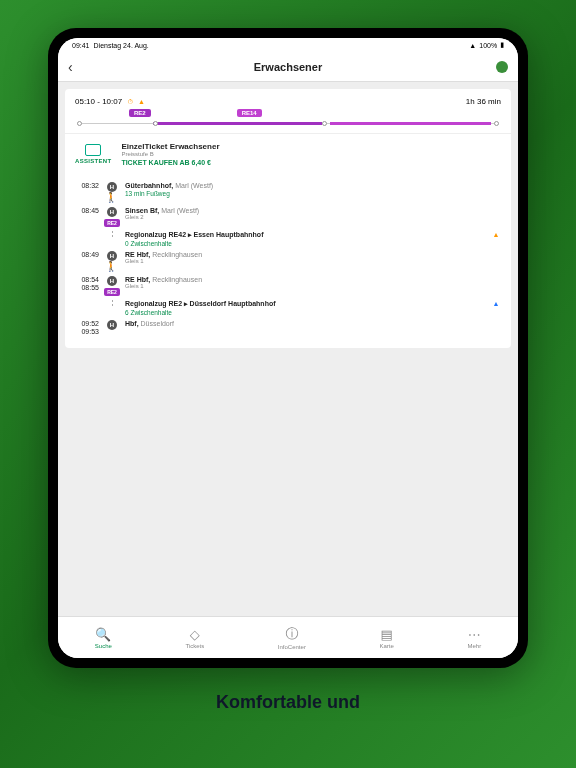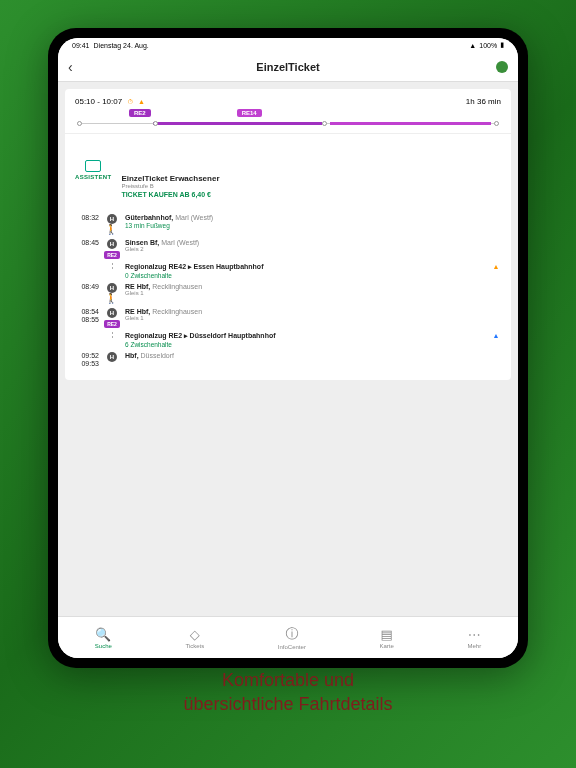--- a/index.html
+++ b/index.html
@@ -54,21 +54,21 @@
   .progress { position:relative; height:6px; margin:4px 2px 0 2px; }
   .pbar { position:absolute; top:2px; left:0; right:0; height:1px; background:#ccc; }
   .pseg1 { position:absolute; top:1px; left:18%; width:40%; height:3px; background:#a030c0; }
   .pseg2 { position:absolute; top:1px; left:60%; width:38%; height:3px; background:#c040d0; }
   .pdot { position:absolute; top:0; width:5px; height:5px; border-radius:50%; background:#fff; border:1px solid #999; }
 
   .card-ticket { display:flex; padding:8px 10px; border-top:1px solid #eee; align-items:center; gap:10px; }
   .assist { display:flex; flex-direction:column; align-items:center; gap:2px; }
   .assist-icon { width:16px; height:12px; border:1px solid #0a8; border-radius:2px; position:relative; }
   .assist-label { font-size:6px; font-weight:700; color:#0a8f50; letter-spacing:.3px; }
-  .ticket-info { flex:1;margin-top:32px; }
+  .ticket-info { flex:1; }
   .t-title { font-size:8px; font-weight:700; color:#222; }
   .t-sub { font-size:6px; color:#888; }
   .t-buy { font-size:7px; font-weight:700; color:#0a8f50; margin-top:2px; }
 
   .journey { padding:6px 10px 10px 10px; font-size:7px; }
   .jrow { display:flex; align-items:flex-start; gap:6px; padding:2px 0; position:relative; }
   .jtime { width:24px; text-align:right; color:#222; line-height:1.15; }
   .jtime .t2 { display:block; }
   .jicon { width:14px; display:flex; flex-direction:column; align-items:center; }
   .hcirc { width:10px; height:10px; border-radius:50%; background:#555; color:#fff;
@@ -87,21 +87,21 @@
 
   .bottomnav {
     height:42px; background:#fff; border-top:1px solid #ddd;
     display:flex; justify-content:space-around; align-items:center;
   }
   .bn { display:flex; flex-direction:column; align-items:center; gap:1px; font-size:6px; color:#888; }
   .bn.active { color:#0a8f50; }
   .bn-ic { font-size:13px; }
 
   .caption {
-    color:#7f1d1d; font-size:18px; font-weight:400; text-align:center; line-height:1.35;
+    margin-top:22px; color:#0f172a; font-size:18px; font-weight:700; text-align:center; line-height:1.35;
   }
 </style>
 </head>
 <body>
 
 <div class="tablet">
 <div class="screen">
 
   <div class="statusbar">
     <div class="sb-left">
@@ -110,21 +110,21 @@
     </div>
     <div class="sb-right">
       <span>▲</span>
       <span>100%</span>
       <span>▮</span>
     </div>
   </div>
 
   <div class="header">
     <div class="header-back">‹</div>
-    <div class="header-title">EinzelTicket</div>
+    <div class="header-title">Erwachsener</div>
     <div class="header-user"></div>
   </div>
 
   <div class="scroll">
     <div class="card">
 
       <div class="card-top">
         <div class="timerow">
           <span>
             <span>05:10 - 10:07</span>
@@ -267,14 +267,13 @@
       <span class="bn-ic">⋯</span>
       <span>Mehr</span>
     </div>
   </div>
 
 </div>
 </div>
 
 <div class="caption">
   <div>Komfortable und</div>
-  <div>übersichtliche Fahrtdetails</div>
 </div>
 
 </body></html>

